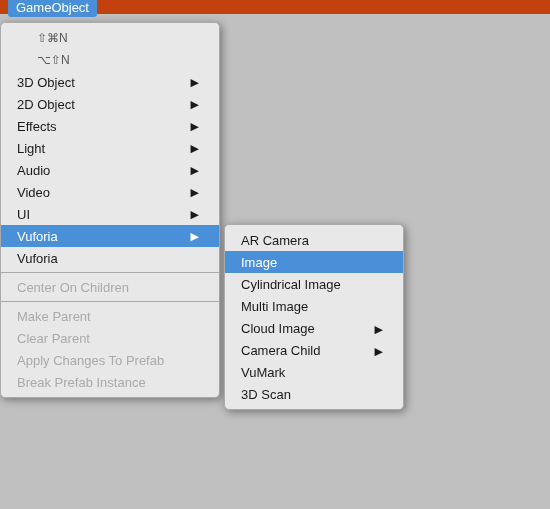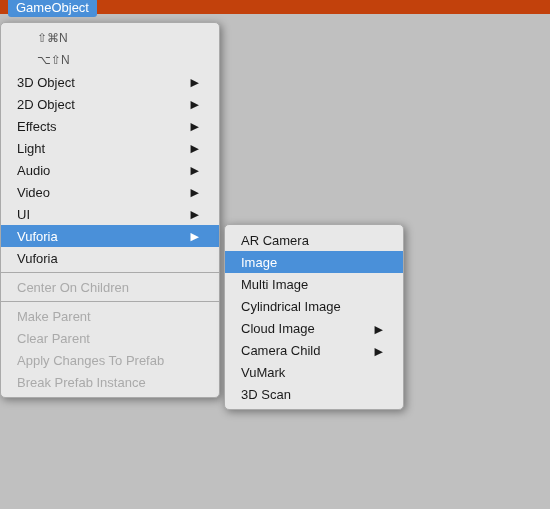--- a/index.html
+++ b/index.html
@@ -236,25 +236,25 @@
 
     <div class="submenu-item">
       <span class="menu-item-label">AR Camera</span>
     </div>
 
     <div class="submenu-item active">
       <span class="menu-item-label">Image</span>
     </div>
 
     <div class="submenu-item">
+      <span class="menu-item-label">Cylindrical Image</span>
+    </div>
+
+    <div class="submenu-item">
       <span class="menu-item-label">Multi Image</span>
-    </div>
-
-    <div class="submenu-item">
-      <span class="menu-item-label">Cylindrical Image</span>
     </div>
 
     <div class="submenu-item">
       <span class="menu-item-label">Cloud Image</span>
       <span class="submenu-item-arrow">▶</span>
     </div>
 
     <div class="submenu-item">
       <span class="menu-item-label">Camera Child</span>
       <span class="submenu-item-arrow">▶</span>

